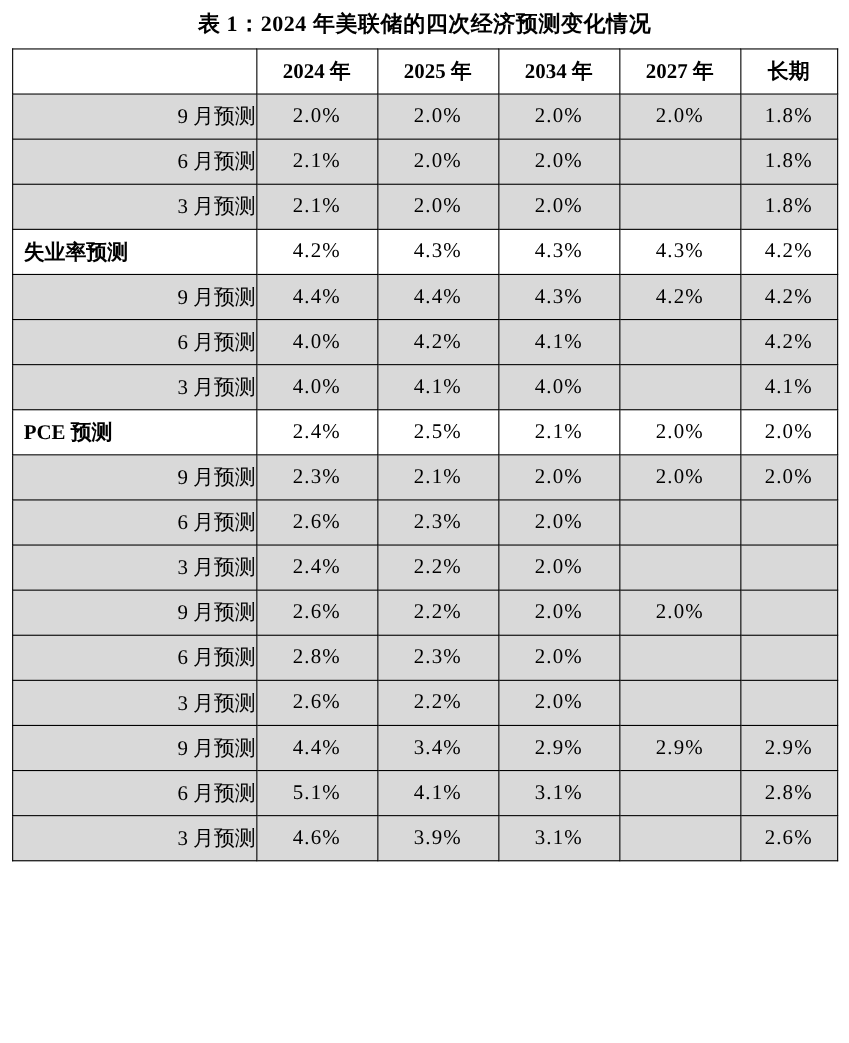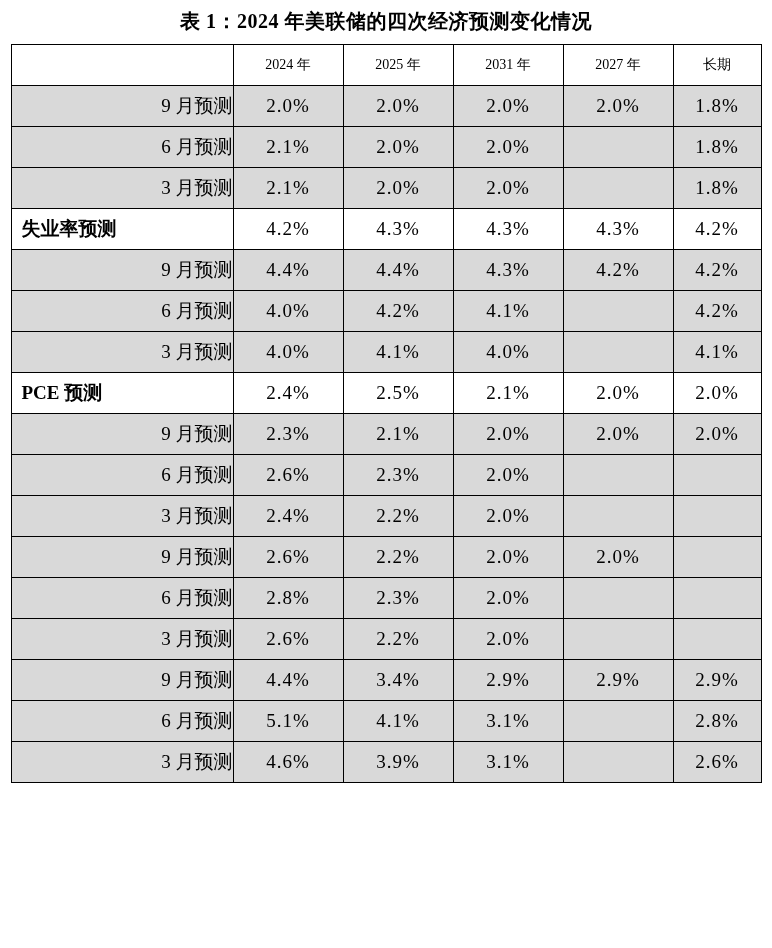--- a/index.html
+++ b/index.html
@@ -42,22 +42,22 @@
   th, td {
     border: 1px solid #000000;
     height: 40px;
     text-align: center;
     vertical-align: middle;
     font-size: 19px;
     font-family: "Liberation Serif", serif;
     padding: 0;
   }
   thead th {
-    font-weight: normal;
-    font-size: 14px;
+    font-weight: bold;
+    font-size: 19px;
   }
   thead th.corner {
     border-left: 1px solid #000;
   }
   td.label-head {
     text-align: left;
     padding-left: 10px;
     font-weight: bold;
     font-size: 19px;
     letter-spacing: 0px;
@@ -93,21 +93,21 @@
       <col class="c-year">
       <col class="c-year">
       <col class="c-year">
       <col class="c-long">
     </colgroup>
     <thead>
       <tr>
         <th class="corner"></th>
         <th>2024 年</th>
         <th>2025 年</th>
-        <th>2031 年</th>
+        <th>2034 年</th>
         <th>2027 年</th>
         <th>长期</th>
       </tr>
     </thead>
     <tbody id="tbody">
         <tr class="shaded">
           <td class="label-sub">9 月预测</td>
           <td class="num">2.0%</td>
           <td class="num">2.0%</td>
           <td class="num">2.0%</td>

